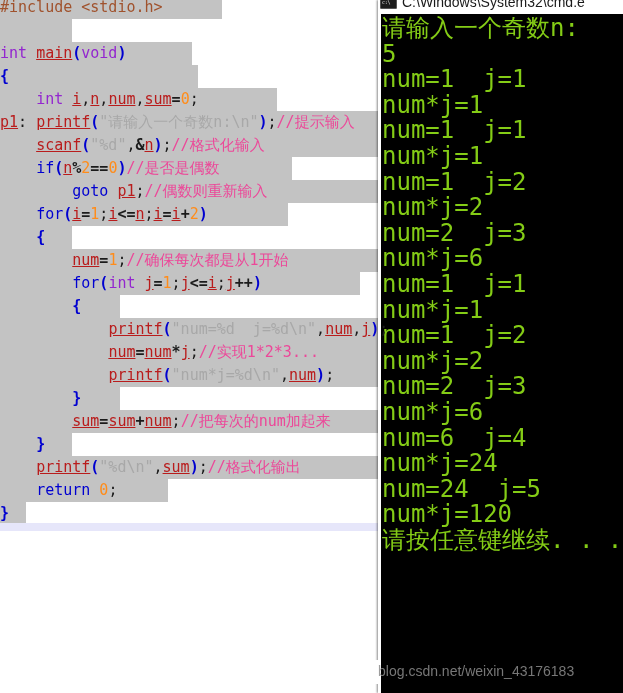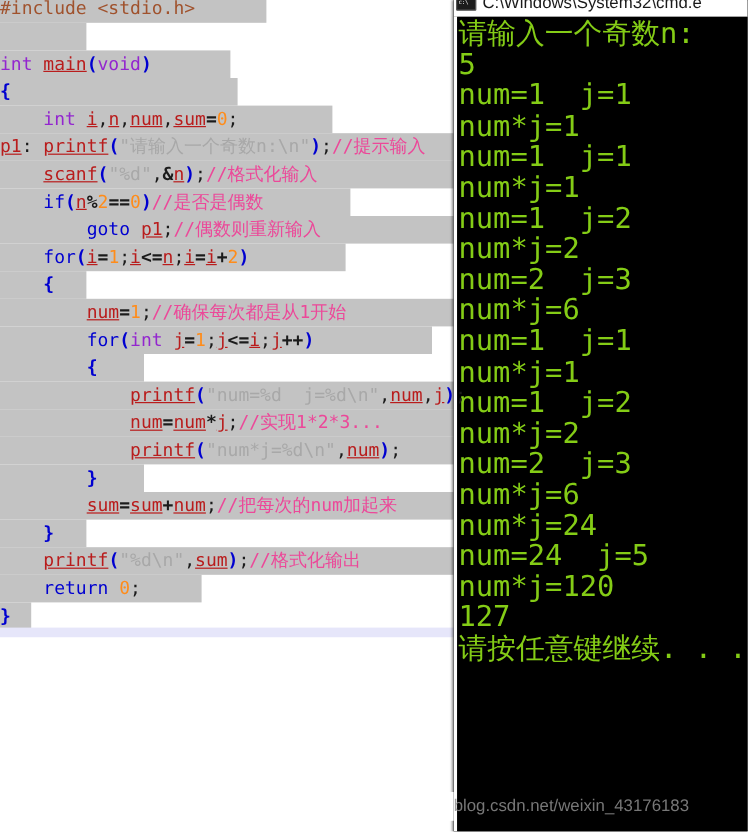--- a/index.html
+++ b/index.html
@@ -153,22 +153,22 @@
       <div class="oline">num=1  j=2</div>
       <div class="oline">num*j=2</div>
       <div class="oline">num=2  j=3</div>
       <div class="oline">num*j=6</div>
       <div class="oline">num=1  j=1</div>
       <div class="oline">num*j=1</div>
       <div class="oline">num=1  j=2</div>
       <div class="oline">num*j=2</div>
       <div class="oline">num=2  j=3</div>
       <div class="oline">num*j=6</div>
+      <div class="oline">num=6  j=4</div>
       <div class="oline">num*j=24</div>
       <div class="oline">num=24  j=5</div>
       <div class="oline">num*j=120</div>
-      <div class="oline">127</div>
       <div class="oline">请按任意键继续. . .</div>
     </div>
 </div>
 
 <div id="wm-mask"></div>
 <div id="watermark"><span class="wm-dim">https:</span><span>//blog.csdn.net/weixin_43176183</span></div>
 
 </body></html>

